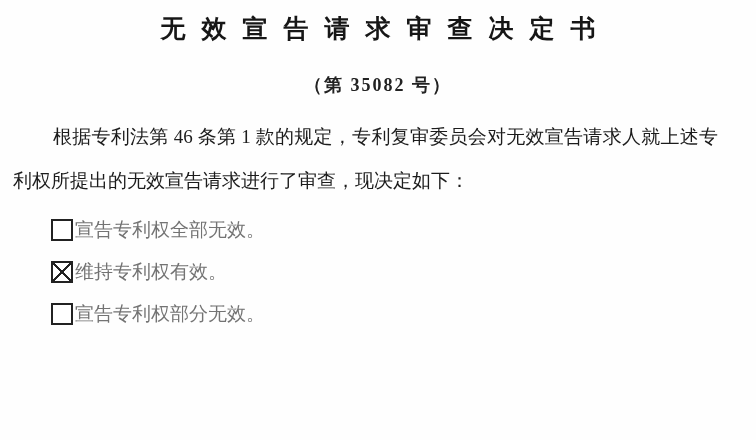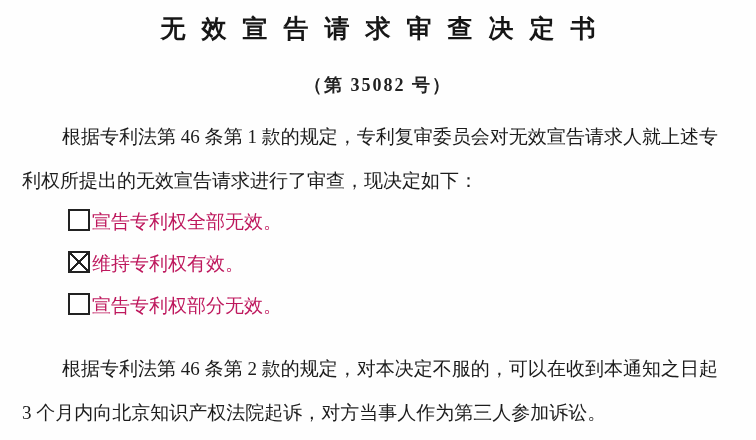--- a/index.html
+++ b/index.html
@@ -33,38 +33,38 @@
     padding-top: 28px;
     text-align: center;
     font-size: 18px;
     font-weight: bold;
     letter-spacing: 2px;
     color: #222;
     font-family: Liberation Serif, serif;
   }
   .body-text {
     margin: 0;
-    padding: 0 38px 0 22px;
+    padding: 0 38px 0 13px;
     font-size: 19px;
     line-height: 44px;
     text-align: justify;
     text-indent: 40px;
     color: #1c1c1c;
   }
   .intro { padding-top: 18px; }
   .appeal { padding-top: 12px; }
   .options {
     padding: 6px 0 0 51px;
   }
   .option-row {
     display: flex;
+    align-items: center;
     height: 42px;
     font-size: 19px;
-    color: #be185d;
-    margin-left: 17px;
+    color: #737373;
   }
   .checkbox {
     display: inline-block;
     width: 18px;
     height: 18px;
     border: 2px solid #222;
     margin-right: 2px;
     box-sizing: content-box;
     background: #fff;
     flex: 0 0 auto;
@@ -106,17 +106,16 @@
       <span>维持专利权有效。</span>
     </div>
 
     <div class="option-row">
       <span class="checkbox" data-checked="false"></span>
       <span>宣告专利权部分无效。</span>
     </div>
 
   </div>
 
-  <p class="body-text appeal">根据专利法第 46 条第 2 款的规定，对本决定不服的，可以在收到本通知之日起 3 个月内向北京知识产权法院起诉，对方当事人作为第三人参加诉讼。</p>
 
   <p class="attachment"></p>
 
 </div>
 
 </body></html>

